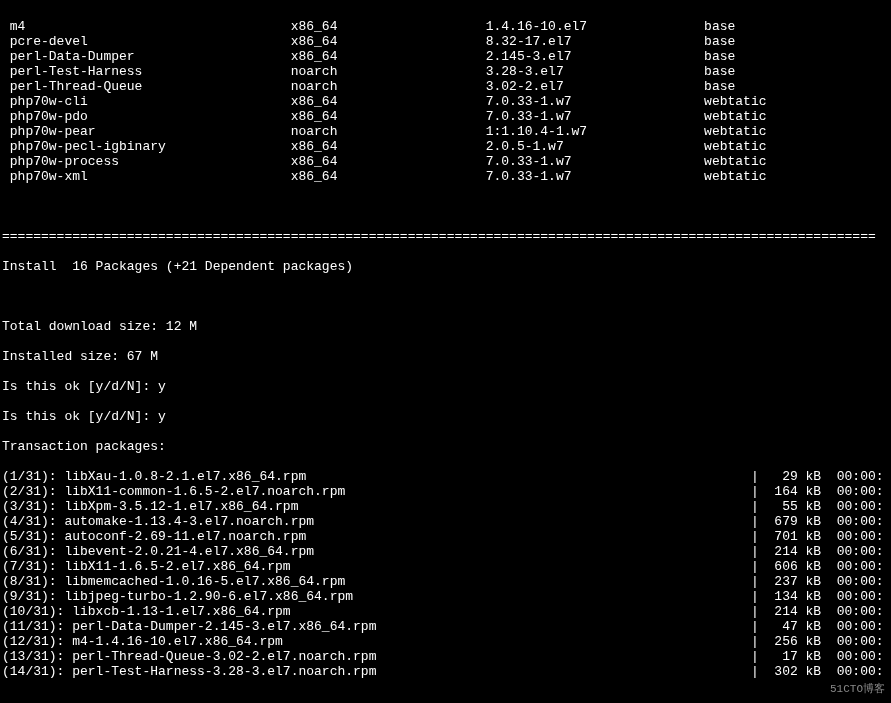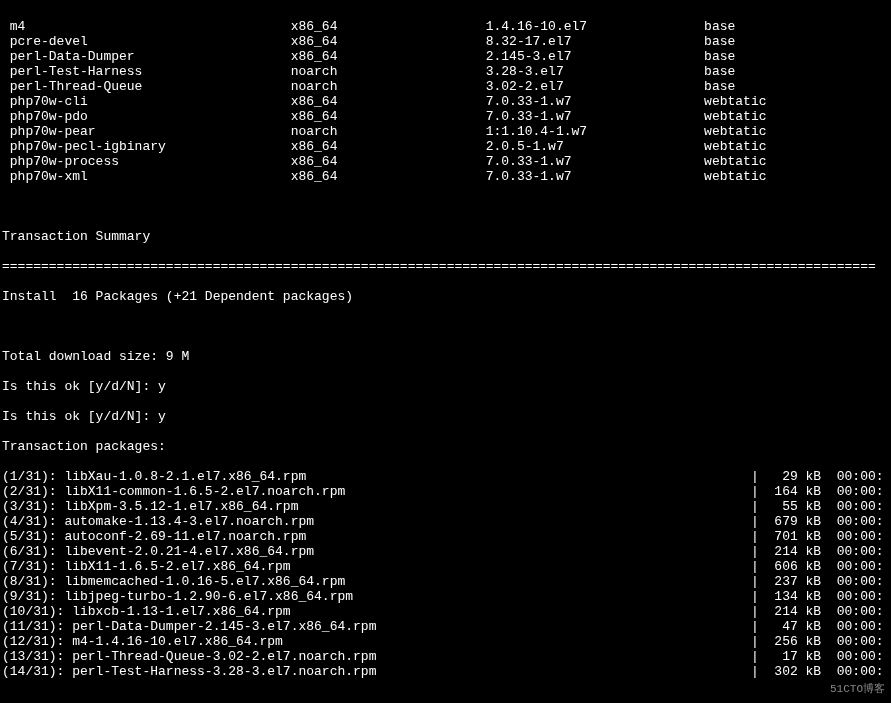--- a/index.html
+++ b/index.html
@@ -26,25 +26,25 @@
     color: #888;
     font-size: 11px;
   }
 </style>
 </head>
 <body>
 
 <div class="terminal">
 <div id="pkg-rows"><div class="row"> m4                                  x86_64                   1.4.16-10.el7               base</div><div class="row"> pcre-devel                          x86_64                   8.32-17.el7                 base</div><div class="row"> perl-Data-Dumper                    x86_64                   2.145-3.el7                 base</div><div class="row"> perl-Test-Harness                   noarch                   3.28-3.el7                  base</div><div class="row"> perl-Thread-Queue                   noarch                   3.02-2.el7                  base</div><div class="row"> php70w-cli                          x86_64                   7.0.33-1.w7                 webtatic</div><div class="row"> php70w-pdo                          x86_64                   7.0.33-1.w7                 webtatic</div><div class="row"> php70w-pear                         noarch                   1:1.10.4-1.w7               webtatic</div><div class="row"> php70w-pecl-igbinary                x86_64                   2.0.5-1.w7                  webtatic</div><div class="row"> php70w-process                      x86_64                   7.0.33-1.w7                 webtatic</div><div class="row"> php70w-xml                          x86_64                   7.0.33-1.w7                 webtatic</div></div>
 <div class="row"> </div>
-<div class="row">Transaction Summary</div>
 <div class="row">================================================================================================================</div>
 <div class="row">Install  16 Packages (+21 Dependent packages)</div>
 <div class="row"> </div>
-<div class="row">Total download size: 9 M</div>
+<div class="row">Total download size: 12 M</div>
+<div class="row">Installed size: 67 M</div>
 <div class="row">Is this ok [y/d/N]: y</div>
 <div class="row">Is this ok [y/d/N]: y</div>
 <div class="row">Transaction packages:</div>
 <div id="dl-rows"><div class="row">(1/31): libXau-1.0.8-2.1.el7.x86_64.rpm                                                         |   29 kB  00:00:</div><div class="row">(2/31): libX11-common-1.6.5-2.el7.noarch.rpm                                                    |  164 kB  00:00:</div><div class="row">(3/31): libXpm-3.5.12-1.el7.x86_64.rpm                                                          |   55 kB  00:00:</div><div class="row">(4/31): automake-1.13.4-3.el7.noarch.rpm                                                        |  679 kB  00:00:</div><div class="row">(5/31): autoconf-2.69-11.el7.noarch.rpm                                                         |  701 kB  00:00:</div><div class="row">(6/31): libevent-2.0.21-4.el7.x86_64.rpm                                                        |  214 kB  00:00:</div><div class="row">(7/31): libX11-1.6.5-2.el7.x86_64.rpm                                                           |  606 kB  00:00:</div><div class="row">(8/31): libmemcached-1.0.16-5.el7.x86_64.rpm                                                    |  237 kB  00:00:</div><div class="row">(9/31): libjpeg-turbo-1.2.90-6.el7.x86_64.rpm                                                   |  134 kB  00:00:</div><div class="row">(10/31): libxcb-1.13-1.el7.x86_64.rpm                                                           |  214 kB  00:00:</div><div class="row">(11/31): perl-Data-Dumper-2.145-3.el7.x86_64.rpm                                                |   47 kB  00:00:</div><div class="row">(12/31): m4-1.4.16-10.el7.x86_64.rpm                                                            |  256 kB  00:00:</div><div class="row">(13/31): perl-Thread-Queue-3.02-2.el7.noarch.rpm                                                |   17 kB  00:00:</div><div class="row">(14/31): perl-Test-Harness-3.28-3.el7.noarch.rpm                                                |  302 kB  00:00:</div></div>
 
 
 
 
 
 

